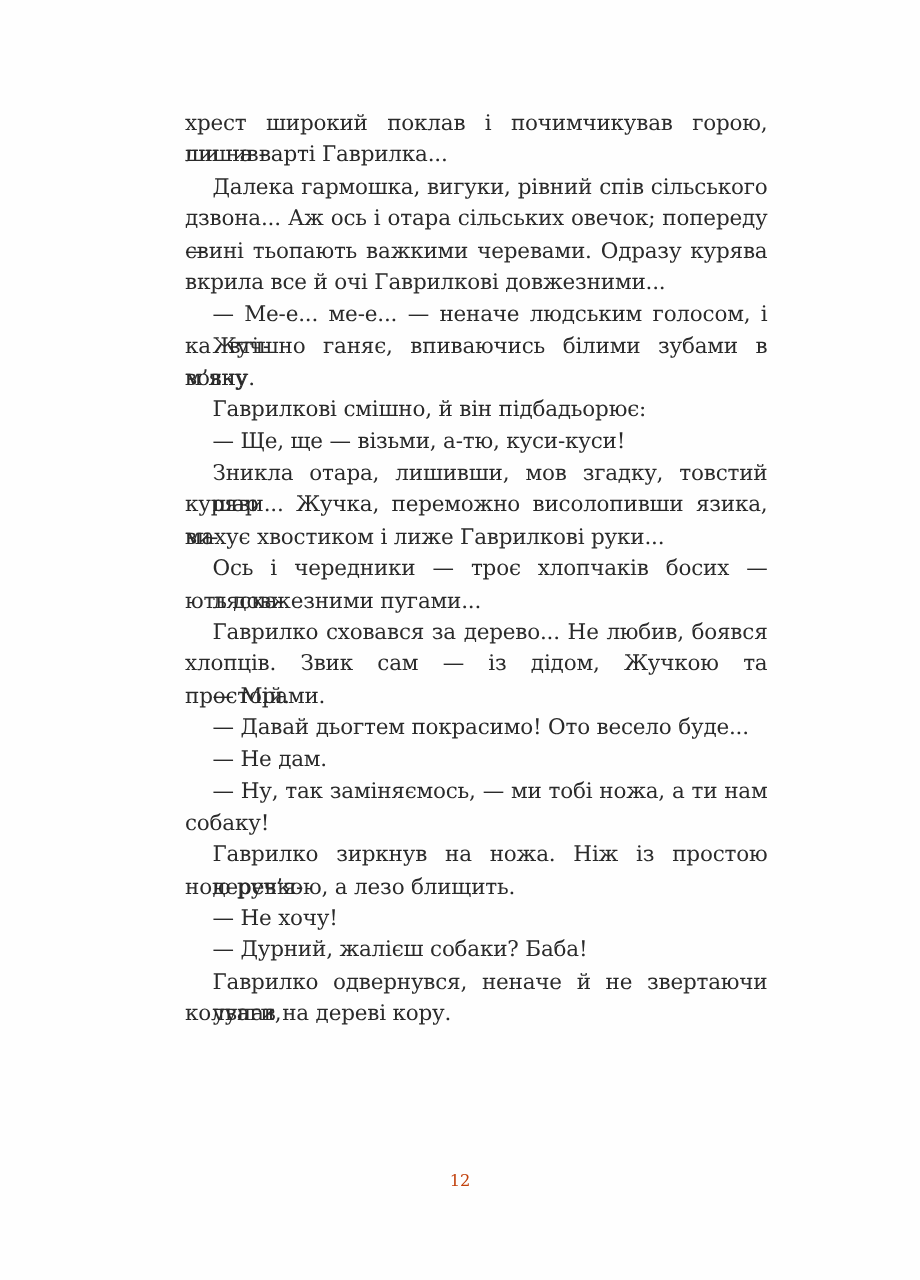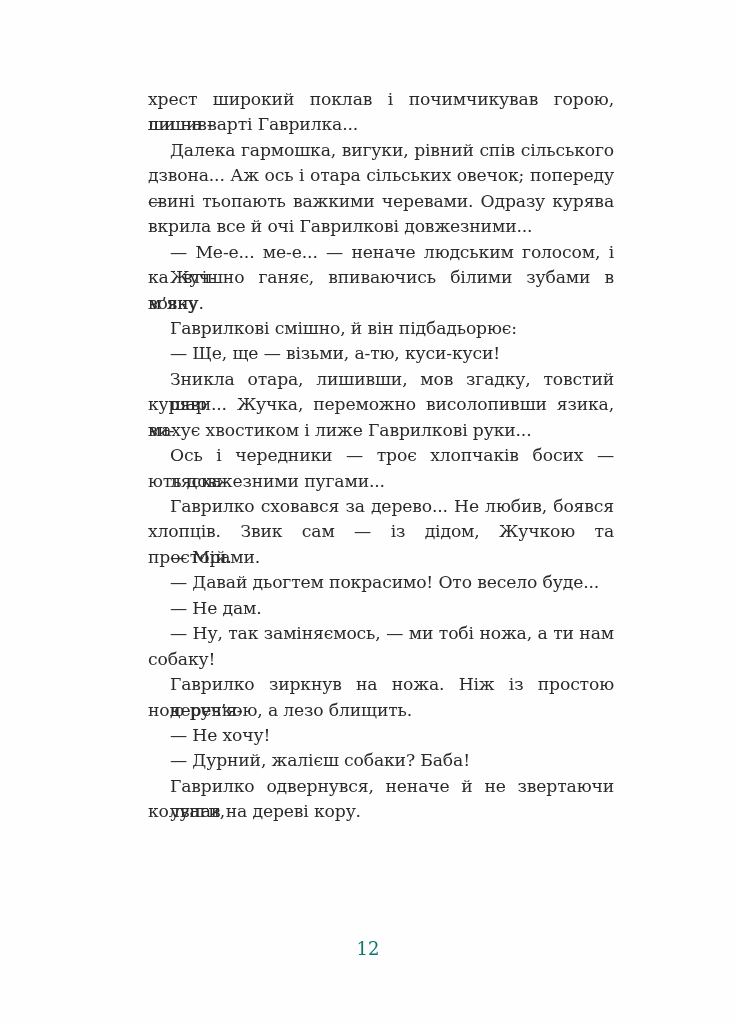--- a/index.html
+++ b/index.html
@@ -33,22 +33,22 @@
   .line.justify {
     text-align: justify;
     text-align-last: justify;
   }
   .page-number {
     position: absolute;
     left: 0; width: 736px;
     top: 938px;
     text-align: center;
     font-family: "DejaVu Serif", "Liberation Serif", serif;
-    font-size: 18px;
-    color: #0f766e;
+    font-size: 13px;
+    color: #c2410c;
   }
 </style>
 </head>
 <body>
 
 <div class="page">
   <div class="text-block" id="text-block">
       <div class="line justify" style="white-space: normal;">хрест широкий поклав і почимчикував горою, лишив-</div>
       <div class="line">ши на варті Гаврилка...</div>
       <div class="line indent justify" style="white-space: normal;">Далека гармошка, вигуки, рівний спів сільського</div>

